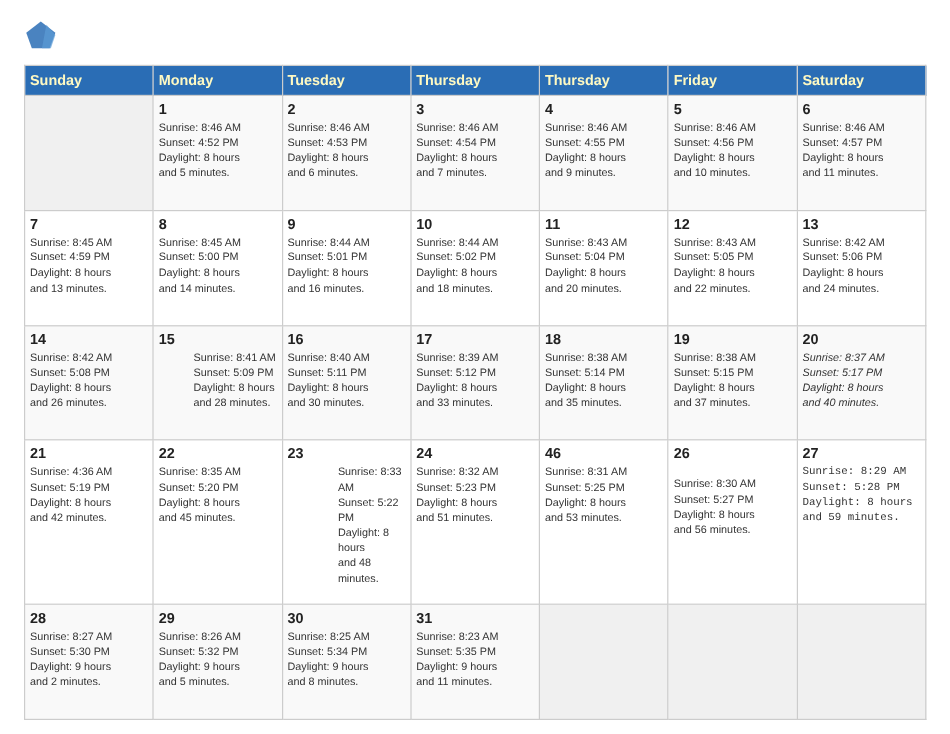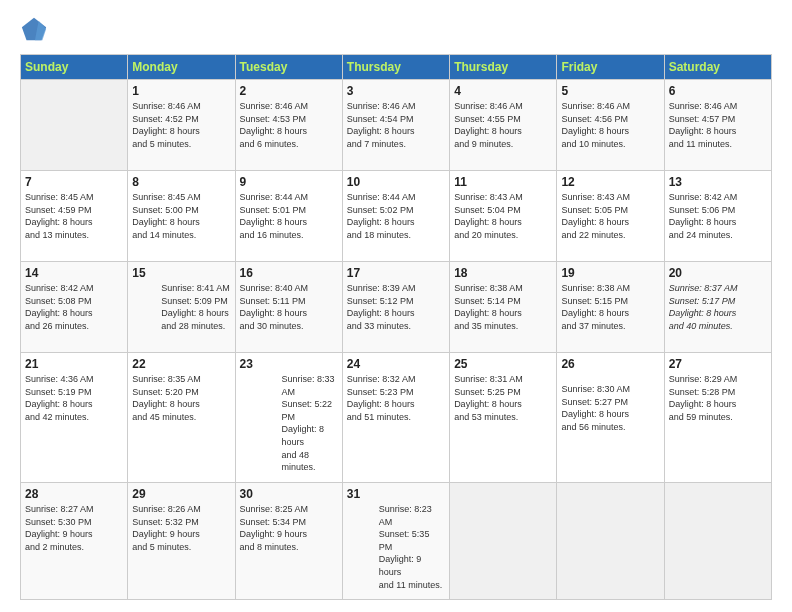--- a/index.html
+++ b/index.html
@@ -60,21 +60,21 @@
       font-size: 14px;
       color: #555;
     }
     .calendar-table {
       width: 100%;
       border-collapse: collapse;
       flex: 1;
     }
     .calendar-table thead tr th {
       background-color: #2a6db5;
-      color: #bef264;
+      color: #fef9c3;
       font-size: 12px;
       font-weight: bold;
       padding: 5px 4px;
       text-align: left;
       border: 1px solid #ccc;
     }
     .calendar-table tbody tr td {
       border: 1px solid #ccc;
       vertical-align: top;
       padding: 4px 4px 4px 4px;
@@ -310,36 +310,36 @@
 and 48 minutes.</div>
           </td>
           <td>
             <span class="day-number">24</span>
             <div class="day-info" style="white-space: pre-line;">Sunrise: 8:32 AM
 Sunset: 5:23 PM
 Daylight: 8 hours
 and 51 minutes.</div>
           </td>
           <td>
-            <span class="day-number">25</span>
+            <span class="day-number">46</span>
             <div class="day-info" style="white-space: pre-line;">Sunrise: 8:31 AM
 Sunset: 5:25 PM
 Daylight: 8 hours
 and 53 minutes.</div>
           </td>
           <td>
             <span class="day-number">26</span>
             <div class="day-info" style="white-space: pre-line; margin-top: 12px;">Sunrise: 8:30 AM
 Sunset: 5:27 PM
 Daylight: 8 hours
 and 56 minutes.</div>
           </td>
           <td>
             <span class="day-number">27</span>
-            <div class="day-info" style="white-space: pre-line;">Sunrise: 8:29 AM
+            <div class="day-info" style="white-space: pre-line; font-family: Liberation Mono, monospace;">Sunrise: 8:29 AM
 Sunset: 5:28 PM
 Daylight: 8 hours
 and 59 minutes.</div>
           </td>
         </tr>
         <tr>
           <td>
             <span class="day-number">28</span>
             <div class="day-info" style="white-space: pre-line;">Sunrise: 8:27 AM
 Sunset: 5:30 PM
@@ -355,21 +355,21 @@
           </td>
           <td>
             <span class="day-number">30</span>
             <div class="day-info" style="white-space: pre-line;">Sunrise: 8:25 AM
 Sunset: 5:34 PM
 Daylight: 9 hours
 and 8 minutes.</div>
           </td>
           <td>
             <span class="day-number">31</span>
-            <div class="day-info" style="white-space: pre-line; margin-left: 32px;">Sunrise: 8:23 AM
+            <div class="day-info" style="white-space: pre-line;">Sunrise: 8:23 AM
 Sunset: 5:35 PM
 Daylight: 9 hours
 and 11 minutes.</div>
           </td>
           <td class="empty-cell"></td>
           <td class="empty-cell"></td>
           <td class="empty-cell"></td>
         </tr>
       </tbody>
   </table>

